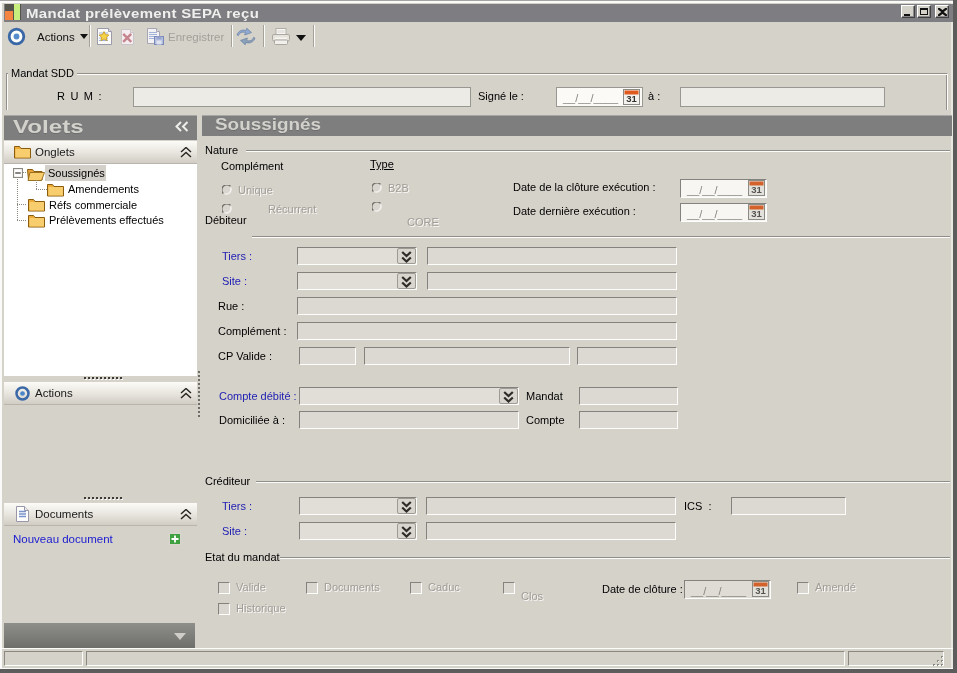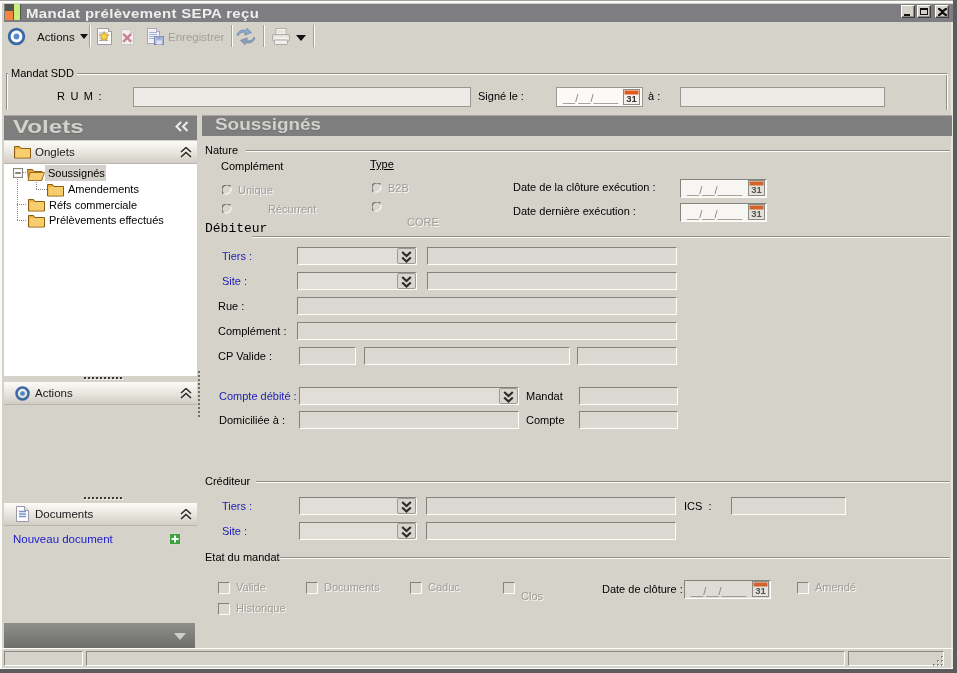--- a/index.html
+++ b/index.html
@@ -328,21 +328,21 @@
 </svg>
 <div class="abs lbl" style="left:513px;top:205px;">Date dernière exécution :</div>
 <div class="inp" style="left:680px;top:203px;width:87px;height:19px;background:#f7f6f2;"></div>
 <div class="abs" style="left:687px;top:208px;font-size:11px;color:#888680;">__/__/____</div>
 <svg class="abs" style="left:748px;top:204px;" width="17" height="16" viewBox="0 0 17 16">
   <rect x="0.5" y="0.5" width="16" height="15" fill="#e3e1db" stroke="#8c8a84"></rect>
   <rect x="1.5" y="1.5" width="14" height="4" fill="#d2622a"></rect>
   <text x="8.5" y="13" font-size="9.5" font-weight="bold" fill="#55534e" text-anchor="middle" font-family="Liberation Sans">31</text>
 </svg>
 
-<div class="abs" style="left:205px;top:221px;font-size:13px;color:#000;font-family:Liberation Mono, monospace;">Débiteur</div>
+<div class="abs" style="left:205px;top:214px;font-size:11px;color:#000;">Débiteur</div>
 <div class="groove" style="left:252px;top:236px;width:698px;"></div>
 <div class="abs lbl blue" style="left:222px;top:250px;">Tiers :</div>
 <div class="inp" style="left:297px;top:247px;width:120px;height:18px;background:#e0ded7;"></div>
 <div class="combobtn" style="left:397px;top:248px;height:16px;"><svg width="17" height="16" viewBox="0 0 17 16">
       <path d="M4.2 3 L8.5 7 L12.8 3 M4.2 8.5 L8.5 12.5 L12.8 8.5" stroke="#2e2c28" stroke-width="2.2" fill="none"></path>
     </svg></div>
 <div class="inp" style="left:427px;top:247px;width:250px;height:18px;"></div>
 <div class="abs lbl blue" style="left:222px;top:275px;">Site :</div>
 <div class="inp" style="left:297px;top:272px;width:120px;height:18px;background:#e0ded7;"></div>
 <div class="combobtn" style="left:397px;top:273px;height:16px;"><svg width="17" height="16" viewBox="0 0 17 16">

